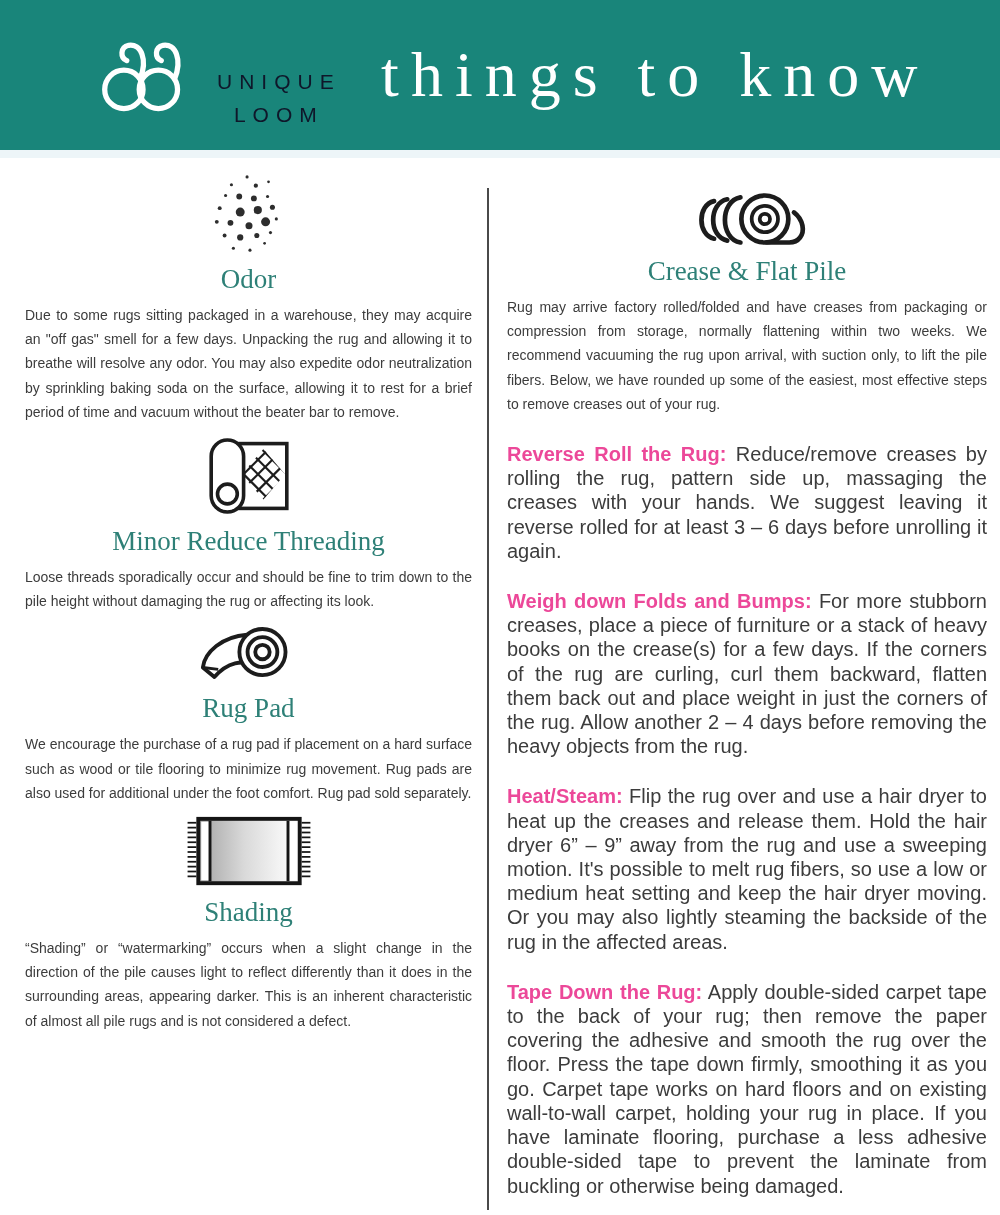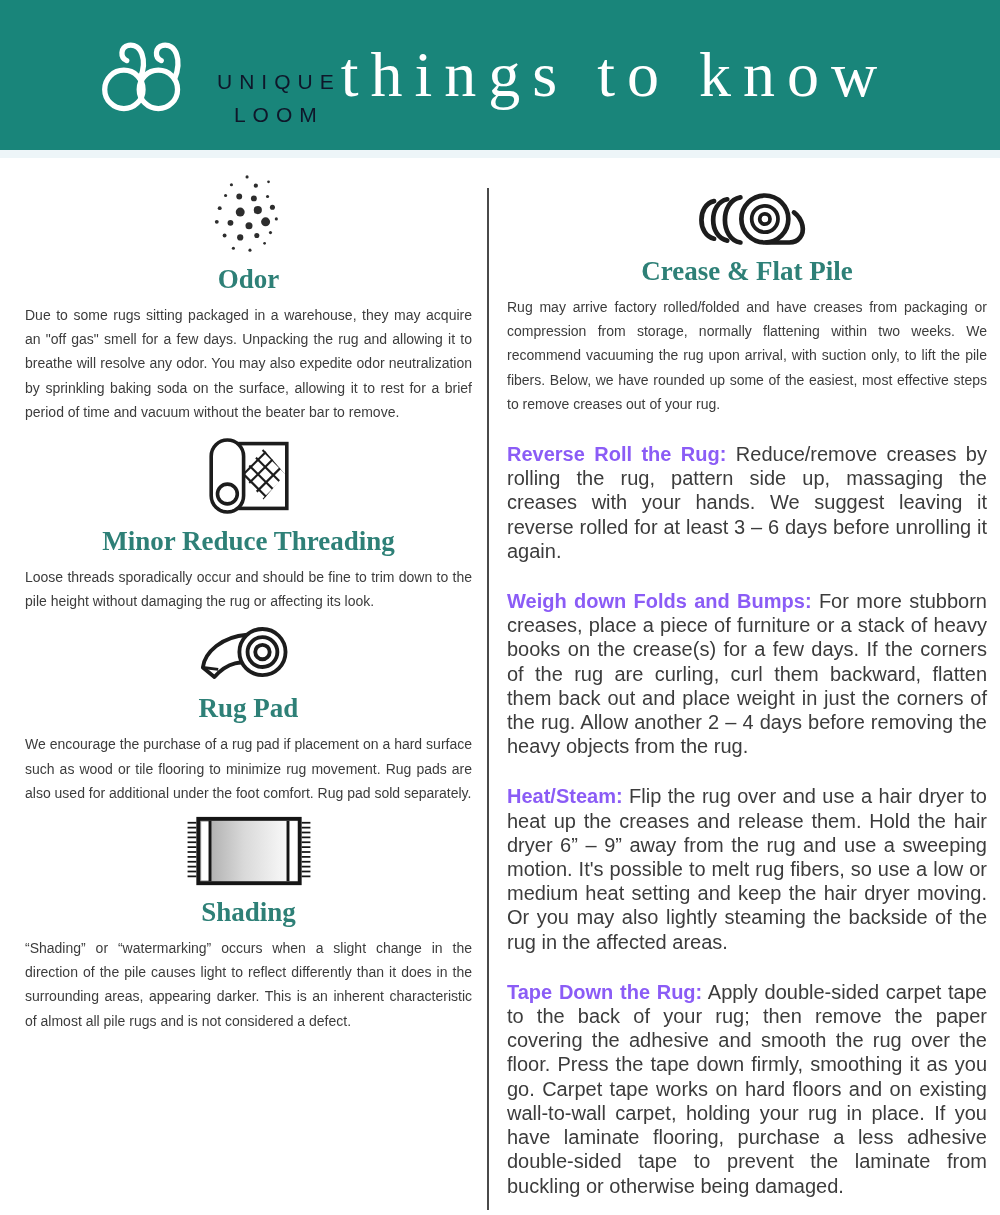--- a/index.html
+++ b/index.html
@@ -15,49 +15,49 @@
     display:flex; align-items:center;
   }
   .brand { display:flex; align-items:center; gap:20px; margin-left:98px; }
   .logo-svg { display:block; }
   .brand-text {
     display:flex; flex-direction:column; align-items:center;
     color:#0f172a; font-size:21px; font-weight:500;
     letter-spacing:7px; line-height:1.55; text-indent:7px;margin-top:47px;
   }
   .band-title {
-    flex:1; text-align:left; margin-right:30px;
+    flex:1; text-align:center; margin-right:30px;
     color:#ffffff; font-family:"Liberation Serif", serif;
     font-weight:400; font-size:64px; letter-spacing:12px;
   }
   .band-strip { height:8px; background:#edf5f8; }
 
   
   .columns { position:relative; display:flex; padding:14px 0 0 25px; }
   .divider {
     position:absolute; left:487px; top:30px; height:1022px; width:2px;
     background:#4a4a4a;
   }
   .col-left  { width:447px; }
   .col-right { width:480px; margin-left:35px; }
 
   .info-section { text-align:center; }
   .info-section + .info-section { margin-top:8px; }
   .icon-wrap { display:flex; justify-content:center; align-items:flex-end; }
   h2.sec-heading {
-    font-family:"Liberation Serif", serif; font-weight:700;
+    font-family:"Liberation Serif", serif; font-weight:400;
     color:#2e8077; font-size:27px; margin:6px 0 8px;
   }
   p.sec-body {
     font-size:14px; line-height:24.2px; color:#3c3c3c;
     text-align:justify; text-align-last:left;
   }
   .col-right .icon-wrap { margin-top:16px; }
   p.tip { margin-top:26px; font-size:20px; line-height:24.2px; color:#3c3c3c; text-align:justify; text-align-last:left; }
-  p.tip b { color:#8b5cf6; }
+  p.tip b { color:#ec4899; }
   svg { display:block; }
 </style>
 </head>
 <body>
 
 <div class="page">
 
   <header class="band">
     <div class="brand">
       <svg class="logo-svg" width="92" height="80" viewBox="0 0 96 80" fill="none" stroke="#ffffff" stroke-width="5.5" stroke-linecap="round">

